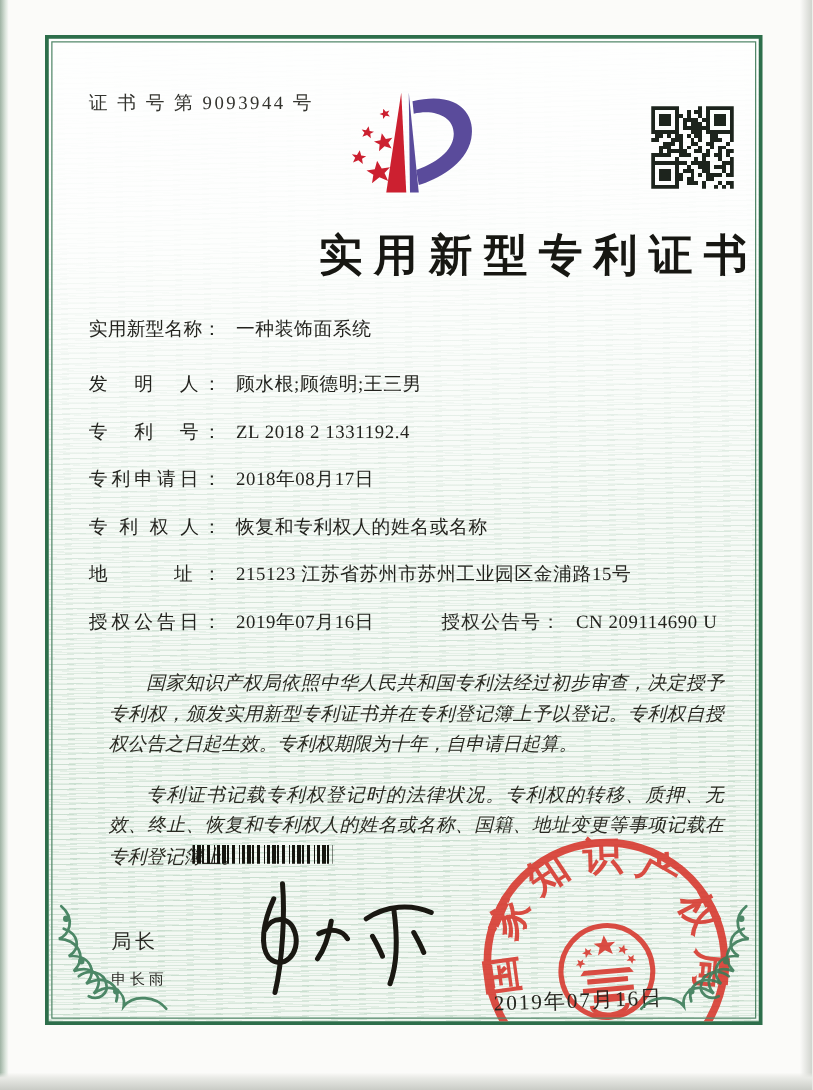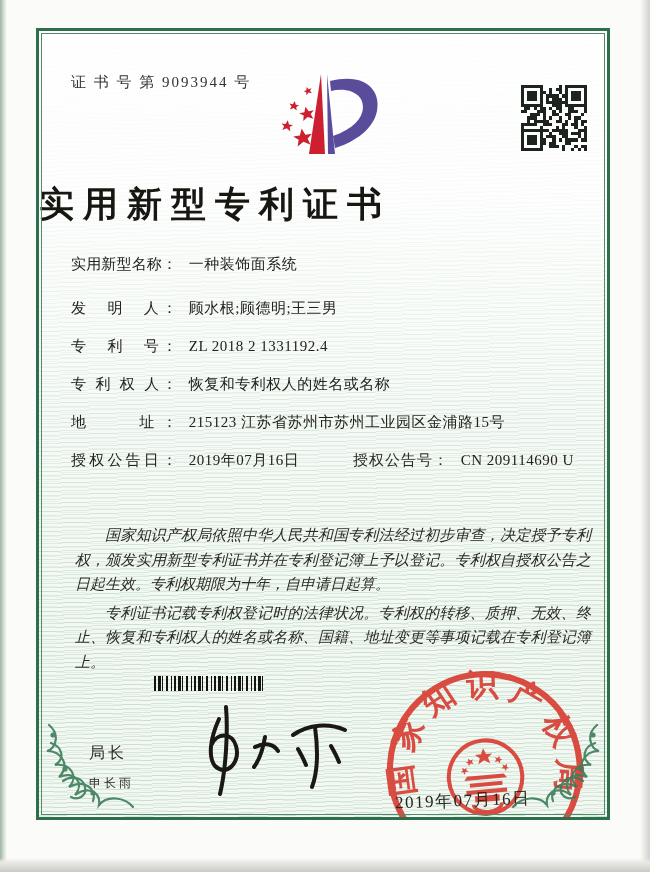--- a/index.html
+++ b/index.html
@@ -26,35 +26,35 @@
       repeating-linear-gradient(178deg,rgba(96,156,116,.20) 0 1px,rgba(255,255,255,0) 1px 4px),
       repeating-linear-gradient(2deg,rgba(96,156,116,.12) 0 1px,rgba(255,255,255,0) 1px 5px),
       #f2f8f2;
     overflow:hidden;
   }
   .frame::after{content:"";position:absolute;inset:2px;border:1px solid #53886a;pointer-events:none;}
   
   .cert-no{position:absolute;left:32px;top:42px;font-size:15px;letter-spacing:2px;color:#33332e;}
   .logo{position:absolute;left:238px;top:34px;}
   .qr{position:absolute;left:482px;top:54px;width:66px;height:66px;}
-  .title{position:absolute;left:0;top:150px;width:100%;text-align:left;
+  .title{position:absolute;left:0;top:150px;width:100%;text-align:right;
     font-size:35px;font-weight:bold;letter-spacing:9px;color:#171712;}
   
   .fields{position:absolute;left:32px;top:222px;width:520px;font-size:15px;}
   .f-row{margin-bottom:16px;line-height:22px;white-space:nowrap;}
   .f-row.first{margin-bottom:22px;}
   .f-label{display:inline-block;width:106px;text-align:justify;text-align-last:justify;
     vertical-align:top;color:#23231e;}
   .f-value{display:inline-block;margin-left:8px;letter-spacing:.5px;color:#23231e;}
   .f-label2{display:inline-block;margin-left:50px;letter-spacing:1px;}
   
   .body-text{position:absolute;left:32px;top:488px;width:524px;
     font-size:15px;line-height:24.5px;text-align:justify;color:#2a2a22;
     font-style:italic;}
-  .body-text p{margin:4px;text-indent:2em;}
+  .body-text p{margin:16px;text-indent:2em;}
   
   .barcode{position:absolute;left:115px;top:645px;width:112px;height:15px;
     background:repeating-linear-gradient(90deg,
       #15150f 0 2px,transparent 2px 4px,#15150f 4px 7px,transparent 7px 8px,
       #15150f 8px 9px,transparent 9px 12px,#15150f 12px 14px,transparent 14px 17px,
       #15150f 17px 18px,transparent 18px 20px);}
   
   .signer-title{position:absolute;left:50px;top:712px;font-size:16px;letter-spacing:3px;}
   .signer-name{position:absolute;left:50px;top:744px;font-size:12px;letter-spacing:3px;}
   .signature{position:absolute;left:142px;top:668px;}
@@ -259,20 +259,24 @@
     </div>
     <div class="f-row">
       <span class="f-label">发　明　人：</span>
       <span class="f-value">顾水根;顾德明;王三男</span>
     </div>
     <div class="f-row">
       <span class="f-label">专　利　号：</span>
       <span class="f-value">ZL 2018 2 1331192.4</span>
     </div>
     <div class="f-row">
+      <span class="f-label">专利申请日：</span>
+      <span class="f-value">2018年08月17日</span>
+    </div>
+    <div class="f-row">
       <span class="f-label">专 利 权 人：</span>
       <span class="f-value">恢复和专利权人的姓名或名称</span>
     </div>
     <div class="f-row">
       <span class="f-label">地　　址：</span>
       <span class="f-value">215123 江苏省苏州市苏州工业园区金浦路15号</span>
     </div>
     <div class="f-row">
       <span class="f-label">授权公告日：</span>
       <span class="f-value">2019年07月16日</span>

